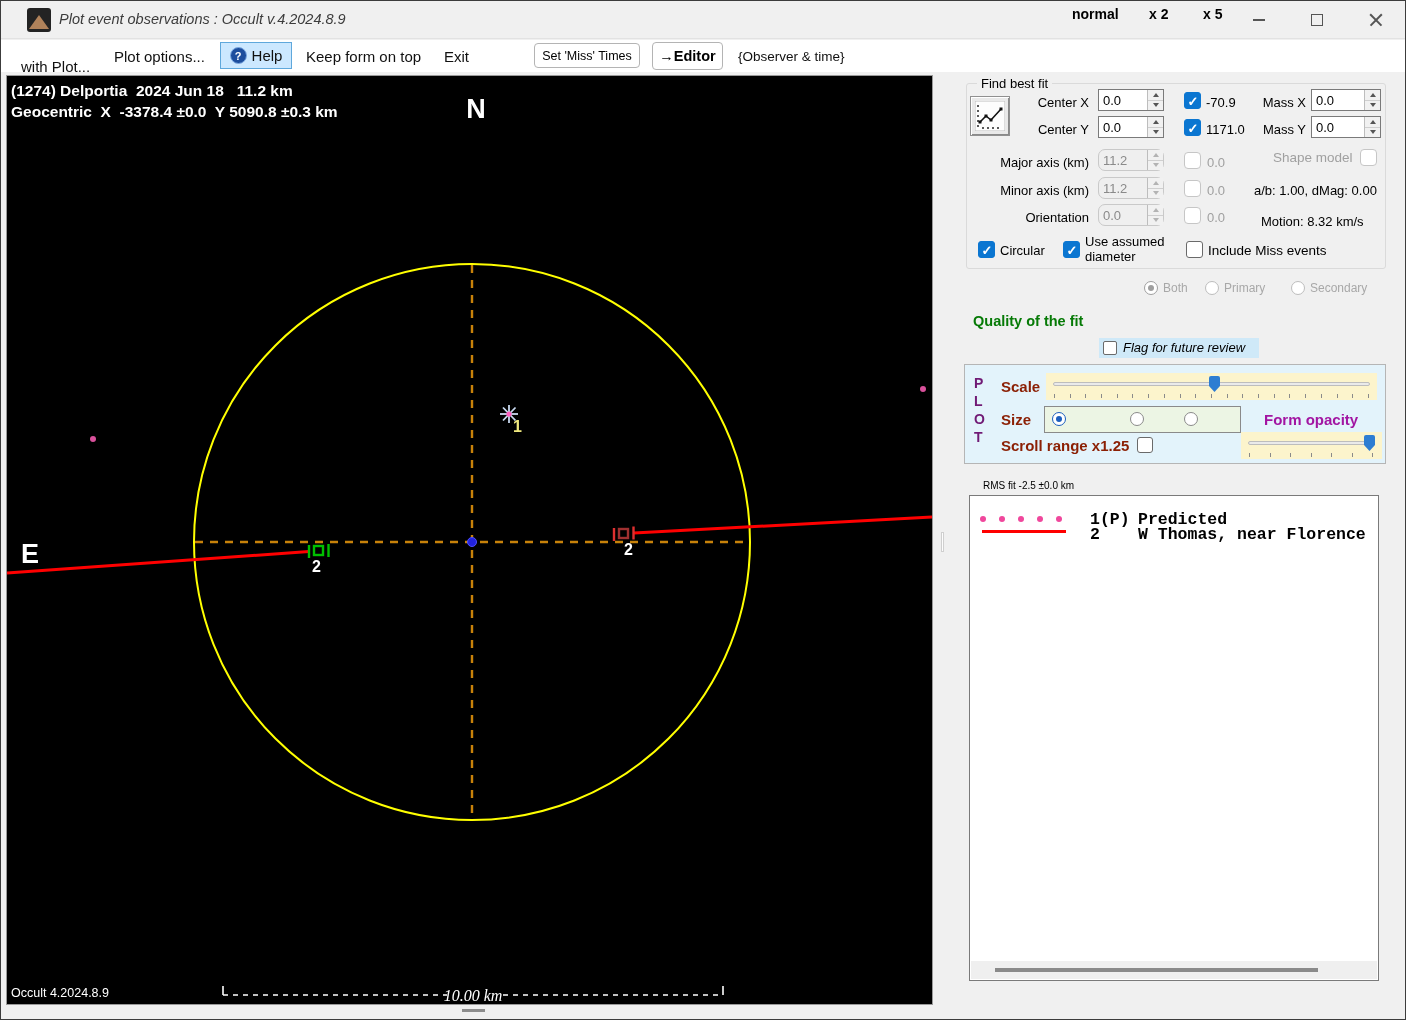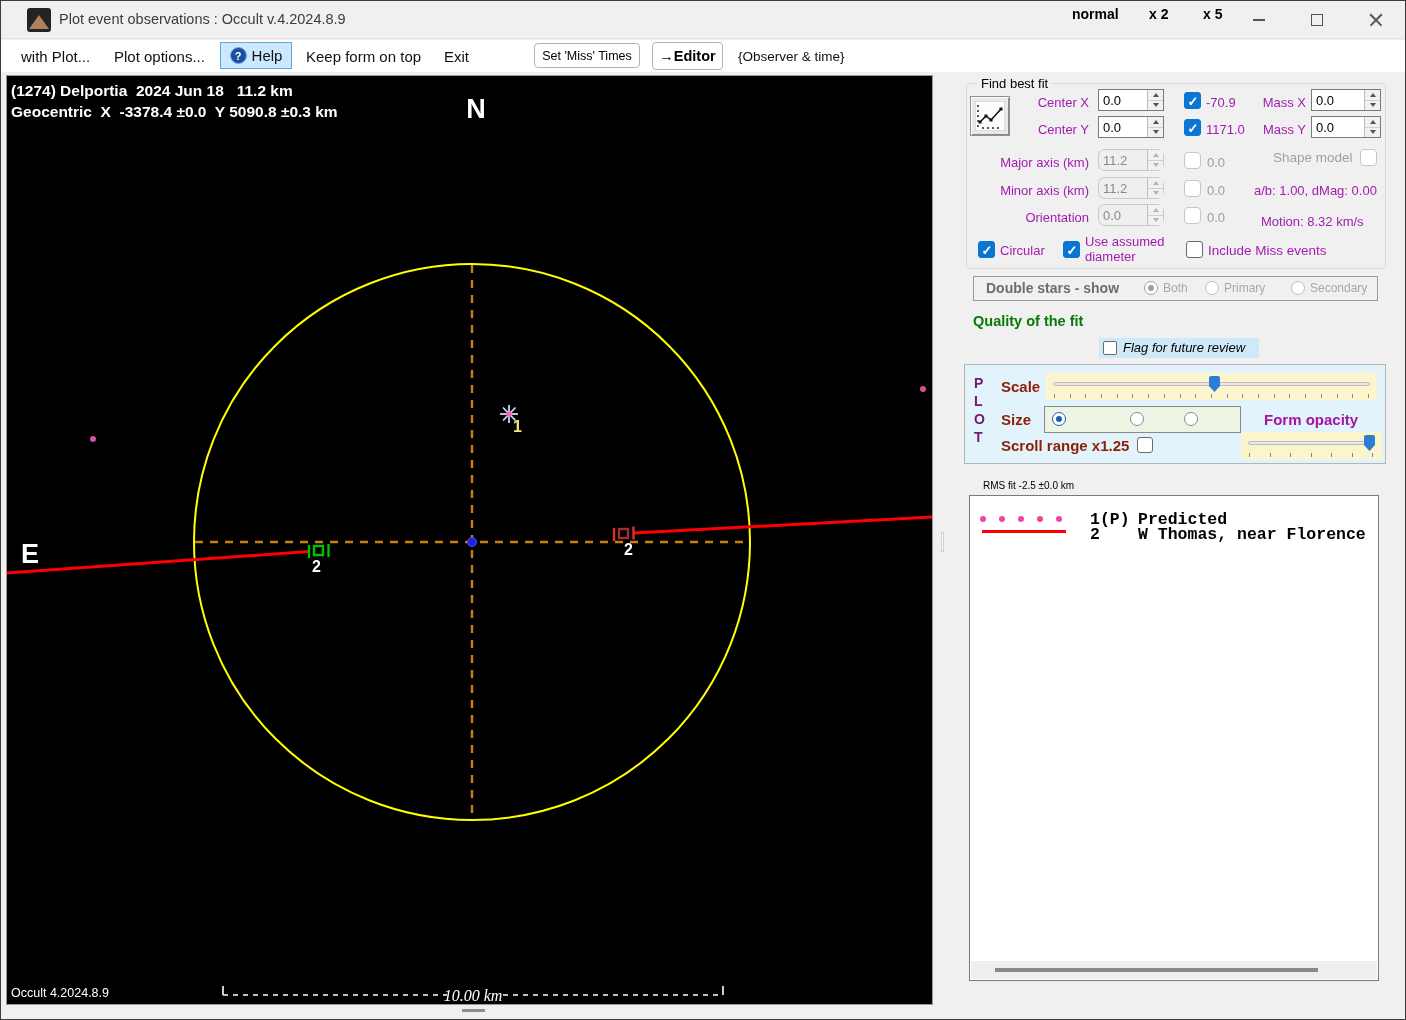--- a/index.html
+++ b/index.html
@@ -10,21 +10,21 @@
     font-family:"Liberation Sans", sans-serif;
     border:1px solid #3c3c3c;
   }
   .abs { position:absolute; }
 
   
   .titlebar { position:absolute; left:0; top:0; width:100%; height:38px; background:#f0f0f0; border-bottom:1px solid #e2e2e2; }
   .app-icon { position:absolute; left:26px; top:7px; width:24px; height:24px; background:#232323; border-radius:3px; overflow:hidden; }
   .app-icon .peak { position:absolute; left:2px; bottom:3px; width:0; height:0;
     border-left:10px solid transparent; border-right:10px solid transparent; border-bottom:14px solid #b0825a; }
-  .title-text { position:absolute; left:58px; top:10px; font-size:14.5px; color:#3c3c3c; }
+  .title-text { position:absolute; left:58px; top:10px; font-size:14.5px; color:#3c3c3c;font-style:italic; }
   .winbtn { position:absolute; top:0; width:46px; height:38px; display:flex; align-items:center; justify-content:center; }
   .glyph-min { width:12px; height:1.5px; background:#555; }
   .glyph-max { width:12px; height:12px; border:1.5px solid #555; }
   .glyph-close { position:relative; width:14px; height:14px; }
   .glyph-close::before, .glyph-close::after { content:""; position:absolute; left:-1px; top:6px; width:16px; height:1.5px; background:#555; }
   .glyph-close::before { transform:rotate(45deg); } .glyph-close::after { transform:rotate(-45deg); }
 
   
   .menubar { position:absolute; left:0; top:39px; width:100%; height:32px; background:#fff; }
   .menu-item { position:absolute; top:0; height:32px; display:flex; align-items:center; font-size:15px; color:#111; padding:0 4px; }
@@ -44,21 +44,21 @@
   .lbl2  { fill:#fff; font-size:16px; font-weight:bold; }
   .scaletxt { fill:#fff; font-style:italic; font-family:"Liberation Serif", serif; font-size:16px; }
   .ver   { fill:#fff; font-size:12.5px; }
   .dash  { stroke:#c8820a; stroke-width:2.4; stroke-dasharray:8 7; }
   .splitter { position:absolute; left:940px; top:531px; width:3px; height:20px; background:#fdfdfd; border:1px solid #cfcfcf; }
   .mini-thumb { position:absolute; left:461px; top:1008px; width:23px; height:3px; background:#8d8d8d; }
 
   
   .group { position:absolute; border:1px solid #dadada; border-radius:3px; }
   .group-label { position:absolute; background:#f0f0f0; padding:0 4px; font-size:13px; color:#000; }
-  .lab { position:absolute; font-size:13px; color:#a21caf; }
+  .lab { position:absolute; font-size:13px; color:#000000; }
   .lab.right { text-align:right; }
   .lab.gray { color:#a0a0a0; }
 
   .spin { position:absolute; width:66px; height:22px; background:#fff; border:1px solid #7a7a7a; display:flex; }
   .spin input { flex:1; min-width:0; border:none; outline:none; background:transparent; font-family:"Liberation Sans",sans-serif;
     font-size:13px; padding-left:4px; color:#000; }
   .spin .btns { width:16px; border-left:1px solid #bdbdbd; display:flex; flex-direction:column; }
   .spin .b { flex:1; background:#f1f1f1; display:flex; align-items:center; justify-content:center; }
   .spin .b + .b { border-top:1px solid #cfcfcf; }
   .tri-up { width:0; height:0; border-left:3.5px solid transparent; border-right:3.5px solid transparent; border-bottom:4px solid #555; }
@@ -129,21 +129,21 @@
       </div>
     <div class="winbtn" style="left:1293px;">
         <div class="glyph-max"></div>
       </div>
     <div class="winbtn" style="left:1352px;">
         <div class="glyph-close"></div>
       </div>
   </div>
 
   <div class="menubar">
-    <div class="menu-item" style="left:16px;">with Plot...</div>
+    <div class="menu-item" style="left:16px;margin-top:10px;">with Plot...</div>
     <div class="menu-item" style="left:109px;">Plot options...</div>
     <div class="help-btn">
       <span class="help-ico">?</span>
       <span>Help</span>
     </div>
     <div class="menu-item" style="left:301px;">Keep form on top</div>
     <div class="menu-item" style="left:439px;">Exit</div>
     <div class="tool-btn" style="left:533px; top:3px; width:106px; height:25px; font-size:12.5px;">Set 'Miss' Times</div>
     <div class="tool-btn" style="left:651px; top:2px; width:71px; height:28px; font-size:14.5px; font-weight:bold;">→Editor</div>
     <div class="menu-item" style="left:733px; font-size:13.5px;">{Observer &amp; time}</div>
@@ -333,23 +333,20 @@
   <div class="lab gray" style="left:1206px; top:209px;">0.0</div>
   <div class="lab" style="left:1260px; top:213px;">Motion: 8.32 km/s</div>
 
   <div class="cb checked" style="left:977px; top:240px;"></div>
   <div class="lab" style="left:999px; top:242px;">Circular</div>
   <div class="cb checked" style="left:1062px; top:240px;"></div>
   <div class="lab" style="left:1084px; top:234px; width:88px; line-height:1.15;">Use assumed diameter</div>
   <div class="cb" style="left:1185px; top:240px;"></div>
   <div class="lab" style="left:1207px; top:242px; font-size:13.5px;">Include Miss events</div>
 
-  <div class="ds-box">
-    <div class="ds-title">Double stars - show</div>
-  </div>
   <div class="radio dis sel" style="left:1143px; top:280px;"></div>
   <div class="ds-lab" style="left:1162px; top:280px;">Both</div>
   <div class="radio dis" style="left:1204px; top:280px;"></div>
   <div class="ds-lab" style="left:1223px; top:280px;">Primary</div>
   <div class="radio dis" style="left:1290px; top:280px;"></div>
   <div class="ds-lab" style="left:1309px; top:280px;">Secondary</div>
 
   <div class="q-label">Quality of the fit</div>
   <div class="flag-row">
     <div class="cb small" style="left:4px; top:3px; position:absolute;"></div>

